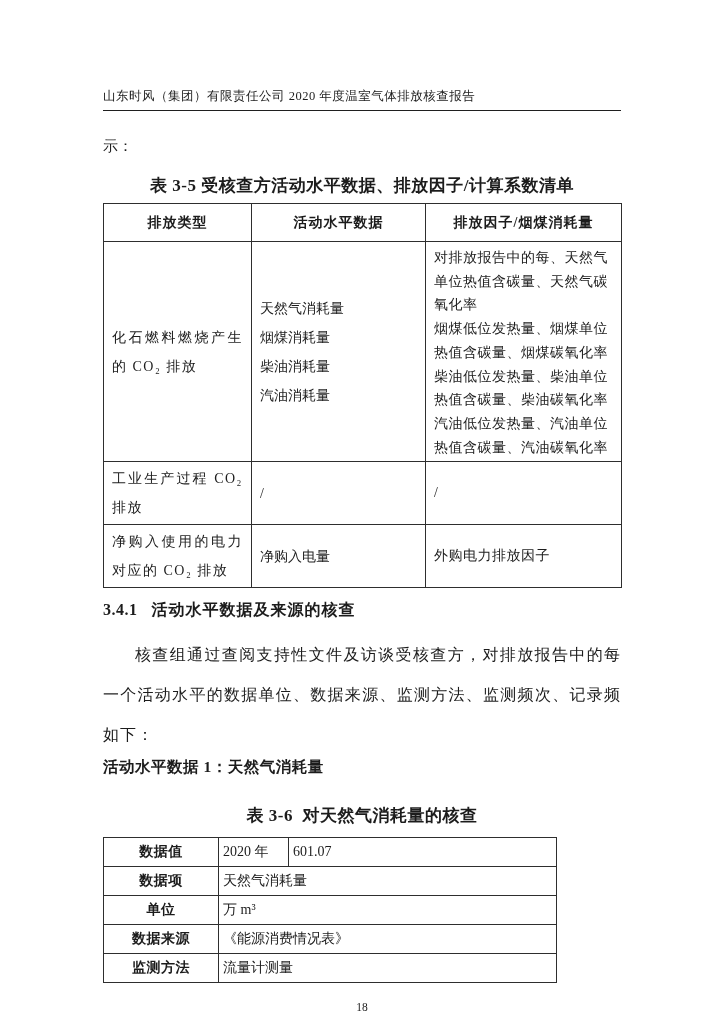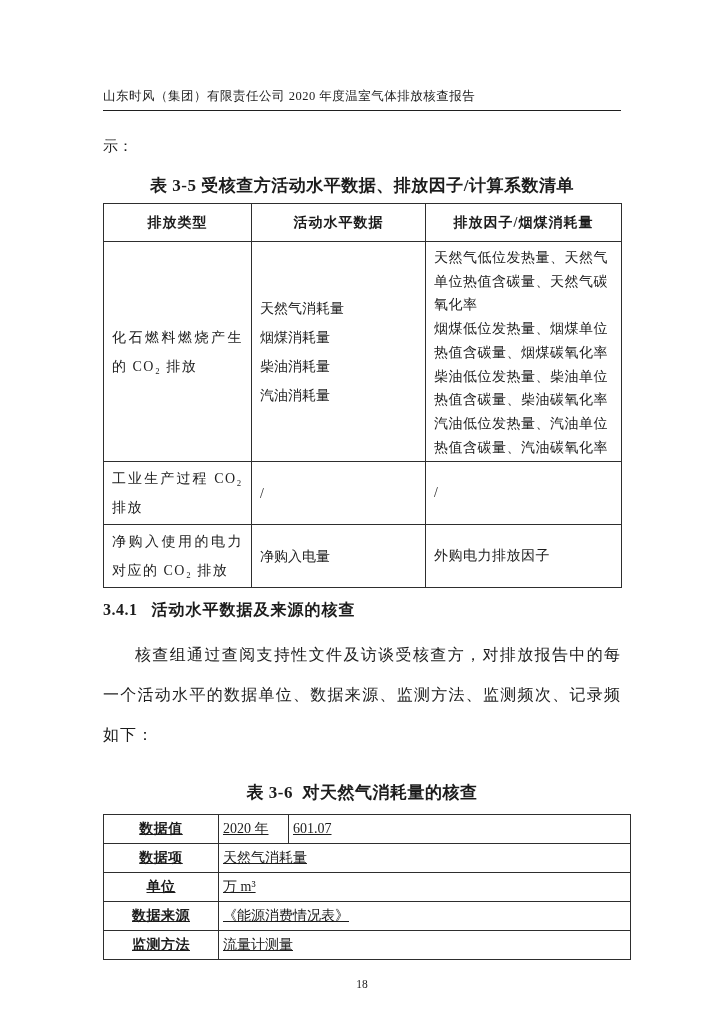--- a/index.html
+++ b/index.html
@@ -105,25 +105,24 @@
   .activity-heading {
     margin-top: 2px;
     font-weight: bold;
     font-size: 15.5px;
     letter-spacing: 0.5px;
   }
   .t36-title { margin-top: 26px; }
   
   table.t36 {
     margin-top: 10px;
-    width: 528px;
+    width: 454px;
     border-collapse: collapse;
     table-layout: fixed;
     font-size: 14px;
-    text-decoration: underline;
   }
   table.t36 td {
     border: 1px solid #2e2e2e;
     padding: 2px 4px;
     height: 29px;
     vertical-align: middle;
   }
   table.t36 col.lab { width: 115px; }
   table.t36 col.sub { width: 70px; }
   table.t36 td.label-cell {
@@ -167,21 +166,21 @@
     </tr>
     <tr class="r1">
       <td class="type-cell">化石燃料燃烧产生的 CO₂ 排放</td>
       <td class="activity-cell">
             <div>天然气消耗量</div>
             <div>烟煤消耗量</div>
             <div>柴油消耗量</div>
             <div>汽油消耗量</div>
           </td>
       <td class="factor-cell">
-            <div>天然气低位发热量、天然气</div>
+            <div>对排放报告中的每、天然气</div>
             <div>单位热值含碳量、天然气碳</div>
             <div>氧化率</div>
             <div>烟煤低位发热量、烟煤单位</div>
             <div>热值含碳量、烟煤碳氧化率</div>
             <div>柴油低位发热量、柴油单位</div>
             <div>热值含碳量、柴油碳氧化率</div>
             <div>汽油低位发热量、汽油单位</div>
             <div>热值含碳量、汽油碳氧化率</div>
           </td>
     </tr>
@@ -209,20 +208,21 @@
   <div class="section-heading">
     <span class="sec-num">3.4.1</span><span class="sec-title">活动水平数据及来源的核查</span>
   </div>
 
   <div class="paragraph">
       <div>核查组通过查阅支持性文件及访谈受核查方，对排放报告中的每</div>
       <div>一个活动水平的数据单位、数据来源、监测方法、监测频次、记录频</div>
       <div>如下：</div>
     </div>
 
+  <div class="activity-heading">活动水平数据 1：天然气消耗量</div>
 
   <div class="tbl-title t36-title">表 3-6  对天然气消耗量的核查</div>
 
   <table class="t36">
     <colgroup>
         <col class="lab">
         <col class="sub">
         <col>
       </colgroup>
     <tbody>

